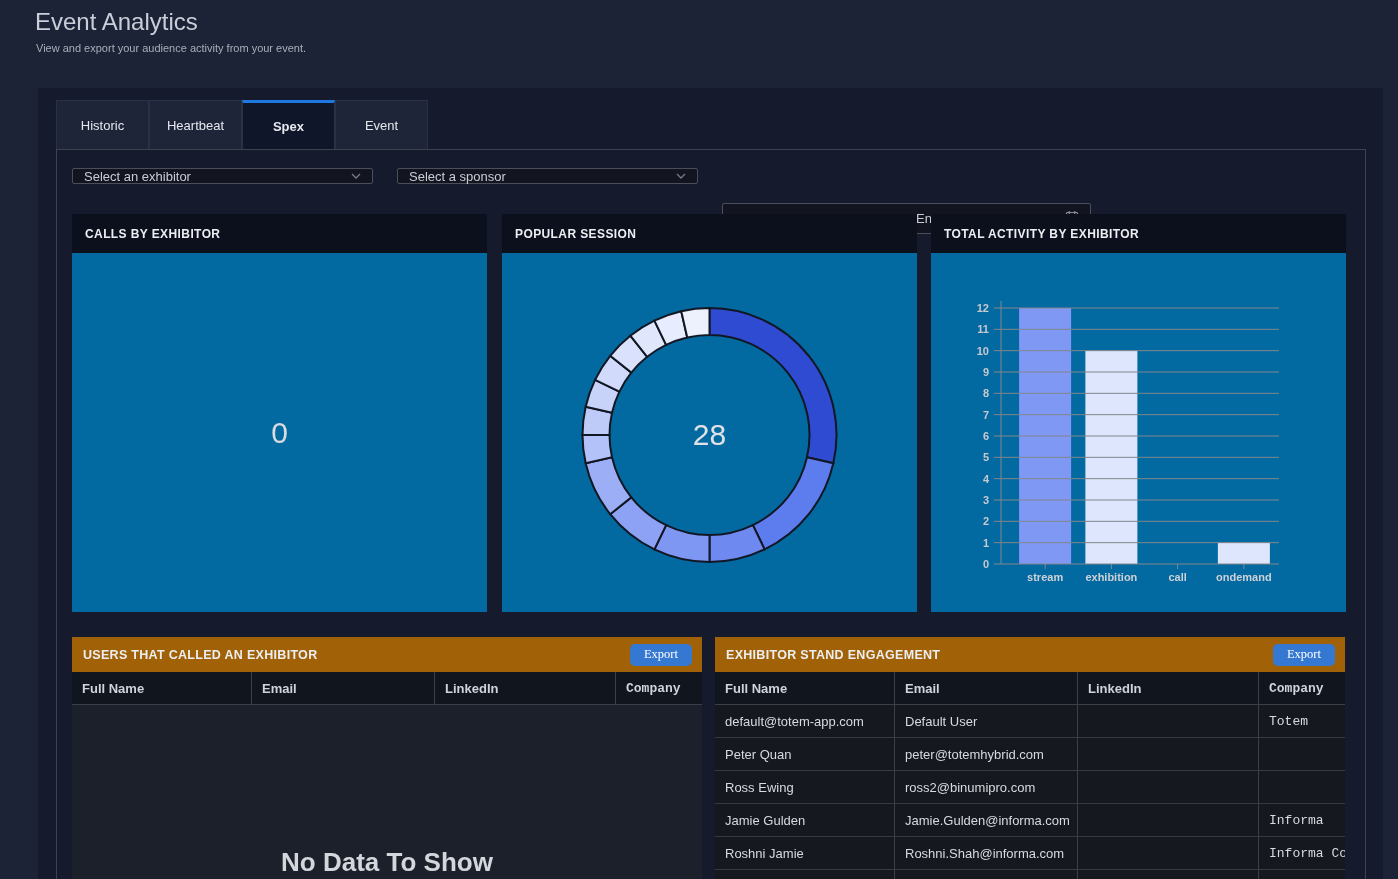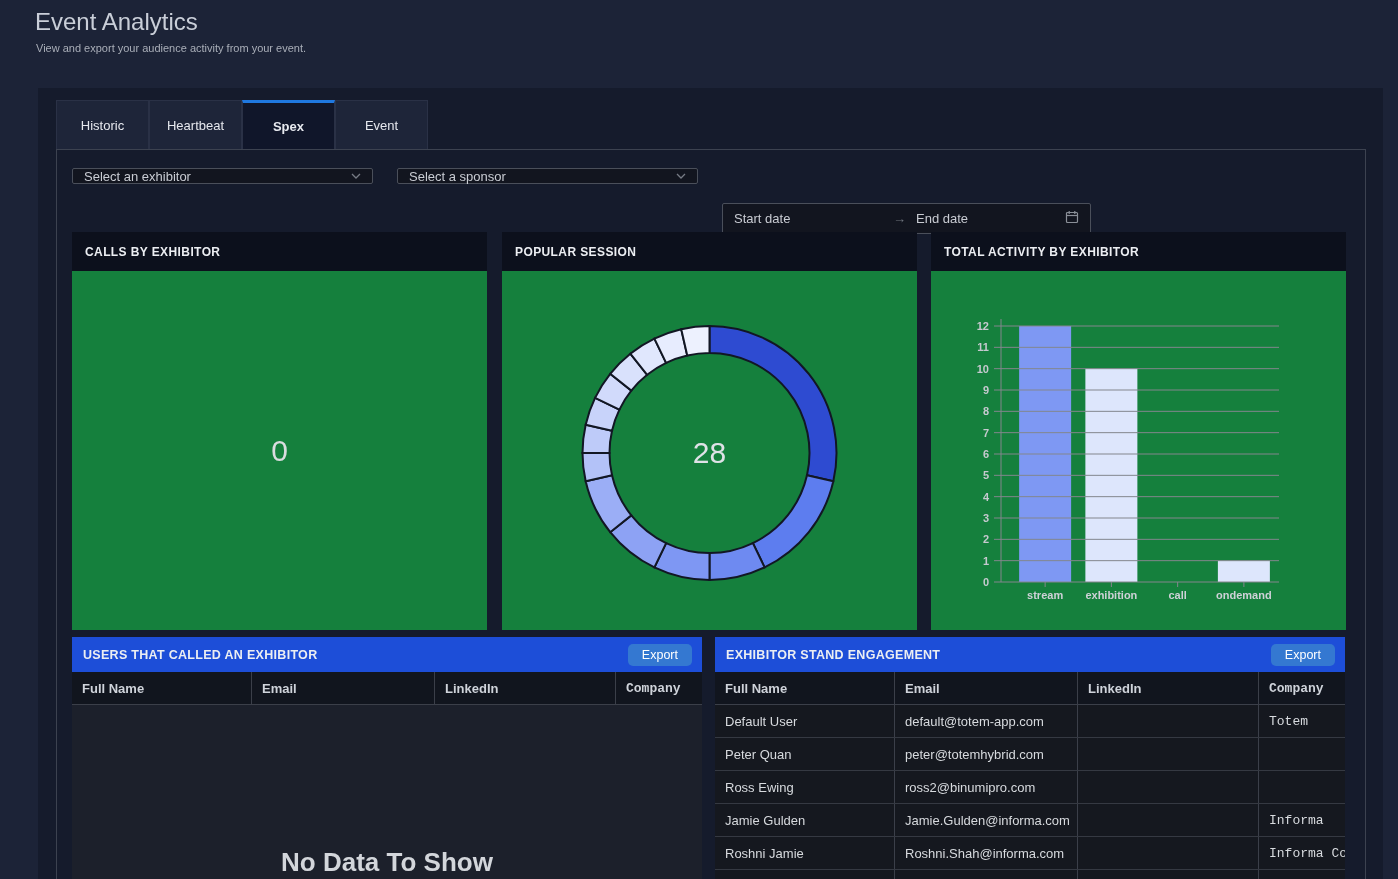--- a/index.html
+++ b/index.html
@@ -32,39 +32,39 @@
     border-radius:2px;display:flex;align-items:center;padding:0 11px;color:#c9ccd3;font-size:13px;cursor:pointer;
   }
   .select-box .chev{margin-left:auto;display:flex;align-items:center;}
   .range-box{
     position:absolute;top:168px;left:722px;width:369px;height:31px;box-sizing:border-box;background:#12151f;
     border:1px solid #4a4f5a;border-radius:2px;display:flex;align-items:center;padding:0 11px;font-size:13px;color:#c9ccd3;margin-top:35px;
   }
   .range-box .ph{flex:1;}
   .range-arrow{color:#6f747e;margin:0 10px;font-size:13px;}
   
-  .card{position:absolute;top:232px;width:415px;height:398px;background:#15803d;}
+  .card{position:absolute;top:214px;width:415px;height:398px;background:#0369a1;}
   .card-hd{
     height:39px;background:#0c101c;display:flex;align-items:center;padding:0 13px;
     font-size:12px;font-weight:bold;letter-spacing:.4px;color:#eceef2;
   }
   .card-bd{position:relative;height:359px;}
   .big-zero{
     position:absolute;inset:0;display:flex;align-items:center;justify-content:center;
     font-size:30px;color:#d9dcdf;
   }
   svg text{font-family:"Liberation Sans",sans-serif;}
   
   .tbl{position:absolute;top:637px;width:630px;height:242px;overflow:hidden;}
   .tbl-titlebar{
-    height:35px;background:#1d4ed8;display:flex;align-items:center;justify-content:space-between;padding:0 10px 0 11px;
+    height:35px;background:#a16207;display:flex;align-items:center;justify-content:space-between;padding:0 10px 0 11px;
     font-size:12.5px;font-weight:bold;letter-spacing:.3px;color:#eceef2;
   }
   .export-btn{
-    background:#3478d1;color:#fff;font-size:12.5px;font-family:Liberation Sans, sans-serif;
+    background:#3478d1;color:#fff;font-size:12.5px;font-family:Liberation Serif, serif;
     border:none;border-radius:5px;height:22px;padding:0 14px;cursor:pointer;
   }
   .grid-row{display:grid;grid-template-columns:180px 183px 181px 1fr;height:33px;box-sizing:border-box;}
   .hdr-row{background:#11151e;border-bottom:1px solid #3b3f49;}
   .hdr-row .cell{color:#cfd3da;font-weight:bold;}
   .cell{
     display:flex;align-items:center;padding:0 10px;font-size:13px;color:#d7dade;
     border-right:1px solid #3b3f49;overflow:hidden;white-space:nowrap;box-sizing:border-box;
   }
   .cell:last-child{border-right:none;font-family:Liberation Mono, monospace;}
@@ -228,22 +228,22 @@
     <button class="export-btn">Export</button>
   </div>
   <div class="grid-row hdr-row">
     <div class="cell">Full Name</div>
     <div class="cell">Email</div>
     <div class="cell">LinkedIn</div>
     <div class="cell">Company</div>
   </div>
   <div id="engagement-rows">
       <div class="grid-row data-row">
+        <div class="cell">default@totem-app.com</div>
         <div class="cell">Default User</div>
-        <div class="cell">default@totem-app.com</div>
         <div class="cell"></div>
         <div class="cell">Totem</div>
       </div>
       <div class="grid-row data-row">
         <div class="cell">Peter Quan</div>
         <div class="cell">peter@totemhybrid.com</div>
         <div class="cell"></div>
         <div class="cell"></div>
       </div>
       <div class="grid-row data-row">

